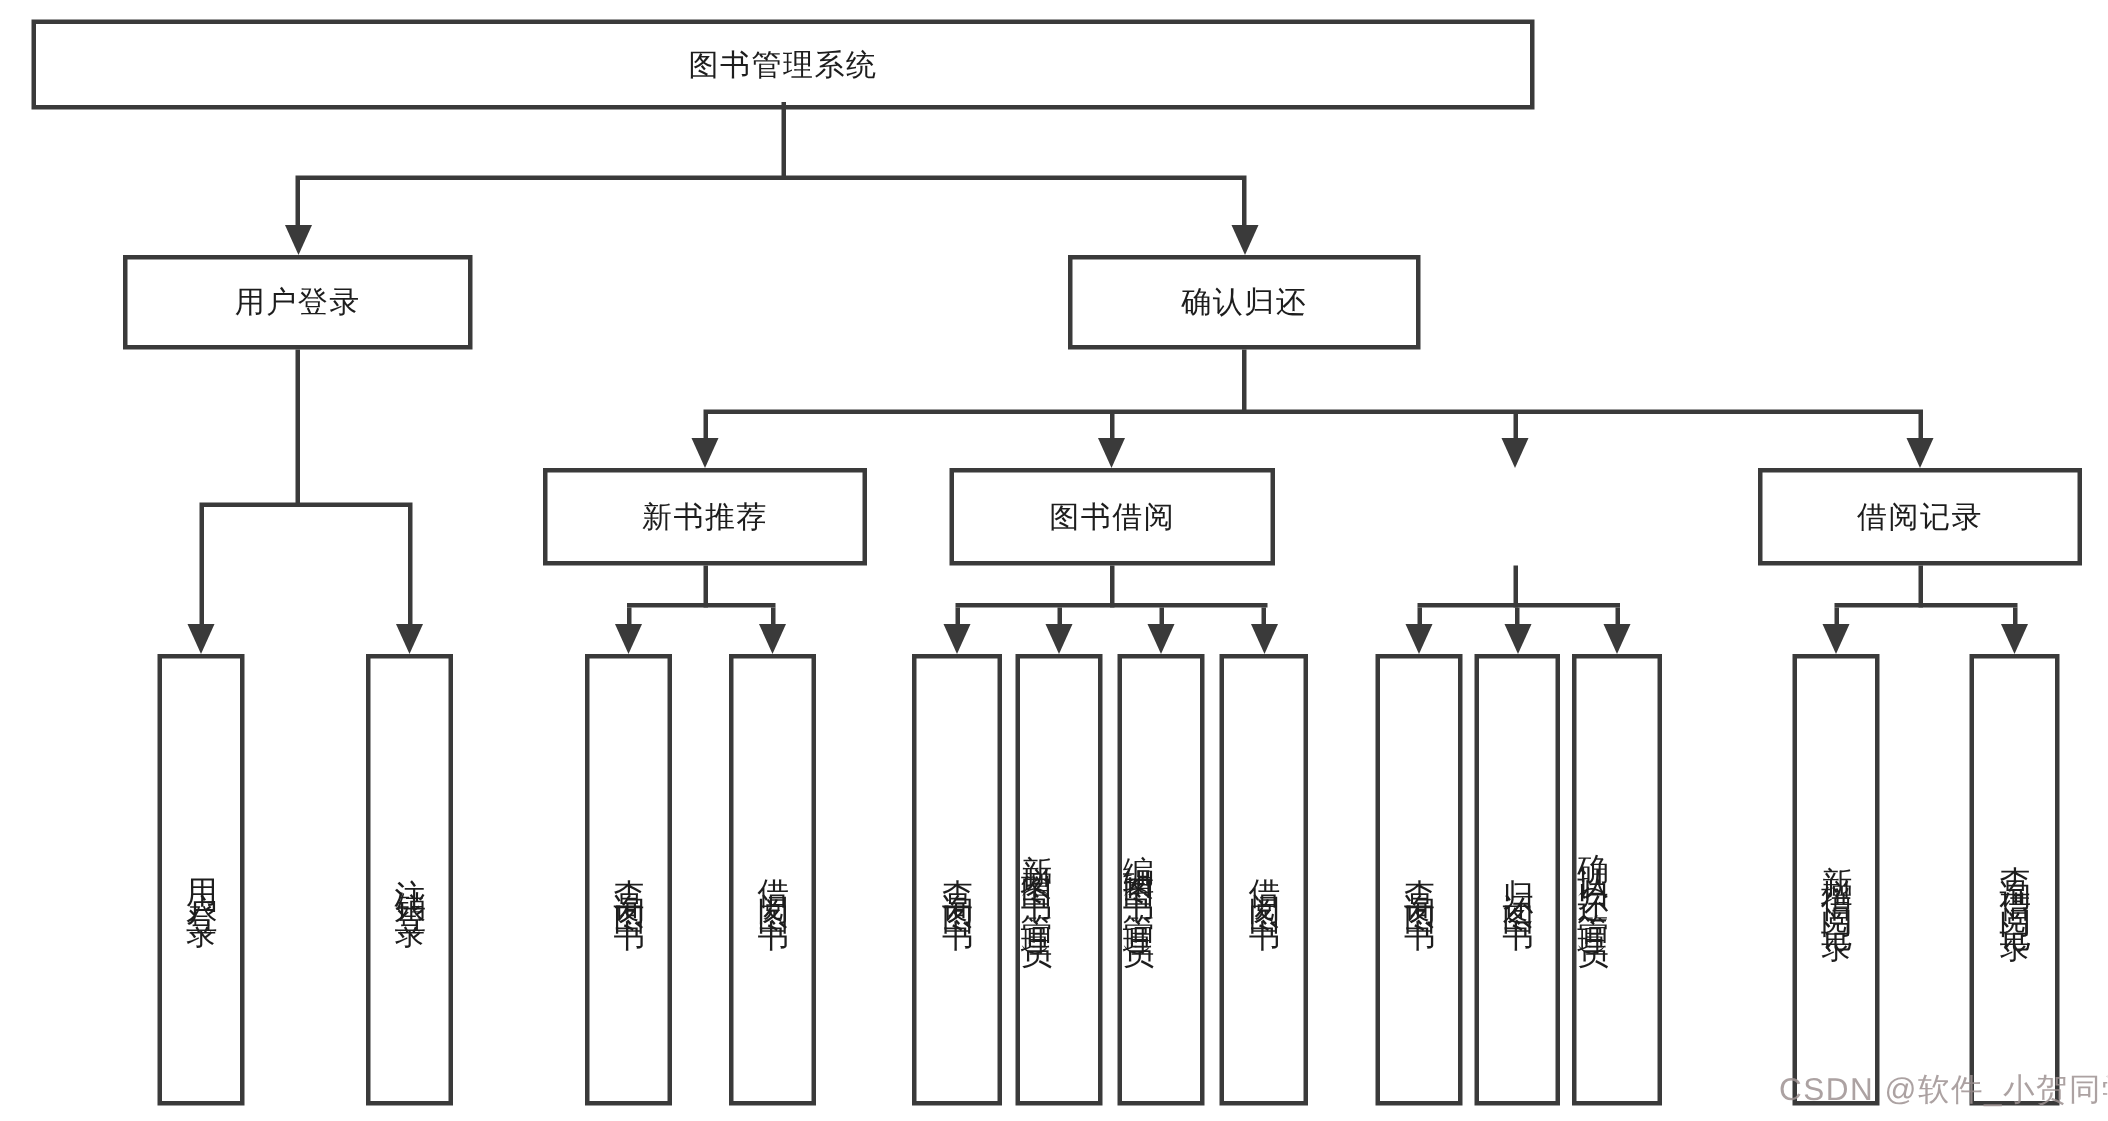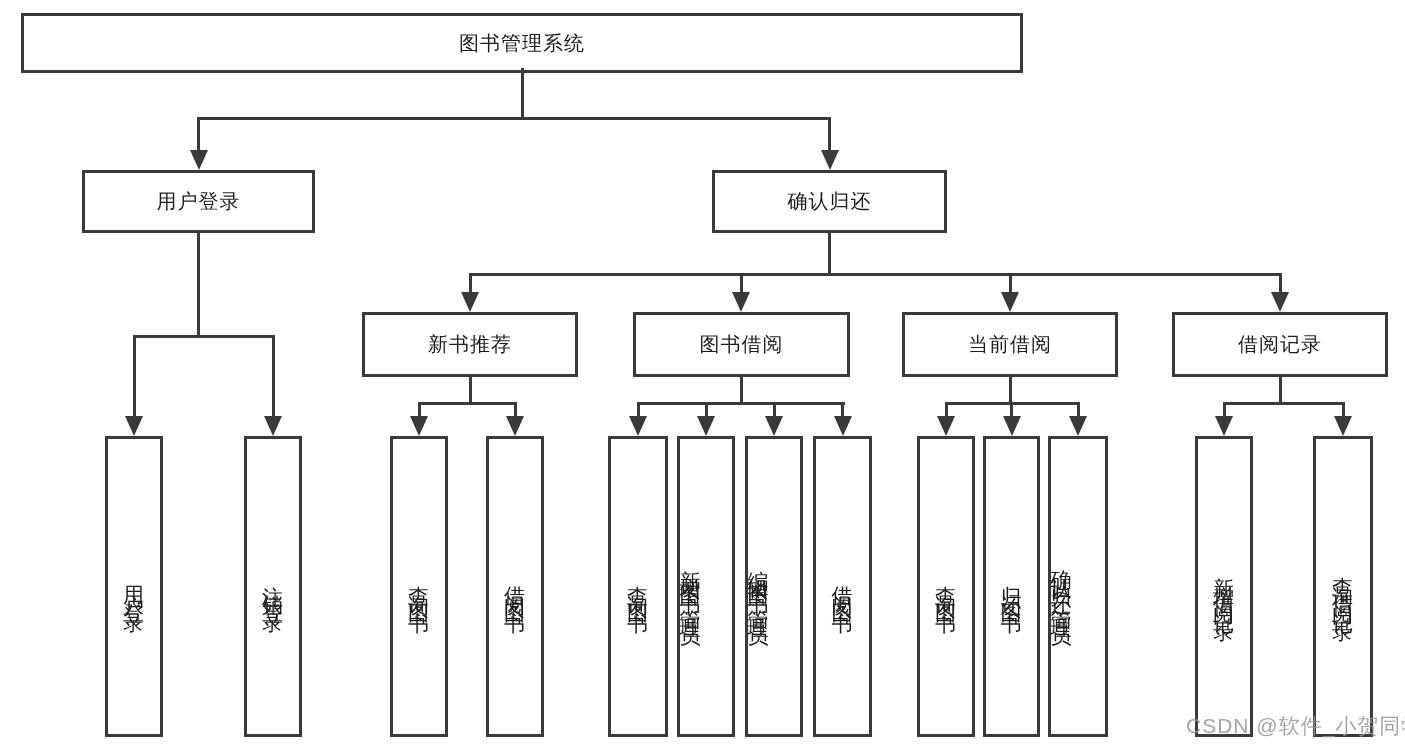--- a/index.html
+++ b/index.html
@@ -97,23 +97,20 @@
   <div class="ar" style="left:1001px;top:292px;"></div>
   <div class="vl" style="left:1278.5px;top:276px;height:17px;"></div>
   <div class="ar" style="left:1271px;top:292px;"></div>
 
   <div class="box" style="left:362px;top:312px;width:216px;height:65px;">
     <span>新书推荐</span>
   </div>
   <div class="box" style="left:633px;top:312px;width:217px;height:65px;font-family:Liberation Serif, serif;">
     <span>图书借阅</span>
   </div>
-  <div class="box" style="left:902px;top:312px;width:216px;height:65px;">
-    <span>当前借阅</span>
-  </div>
   <div class="box" style="left:1172px;top:312px;width:216px;height:65px;">
     <span>借阅记录</span>
   </div>
 
   <div class="vl" style="left:468.5px;top:377px;height:28px;"></div>
   <div class="hl" style="left:417.5px;top:402px;width:99px;"></div>
   <div class="vl" style="left:417.5px;top:405px;height:13px;"></div>
   <div class="ar" style="left:410px;top:416px;"></div>
   <div class="vl" style="left:513.5px;top:405px;height:13px;"></div>
   <div class="ar" style="left:506px;top:416px;"></div>

